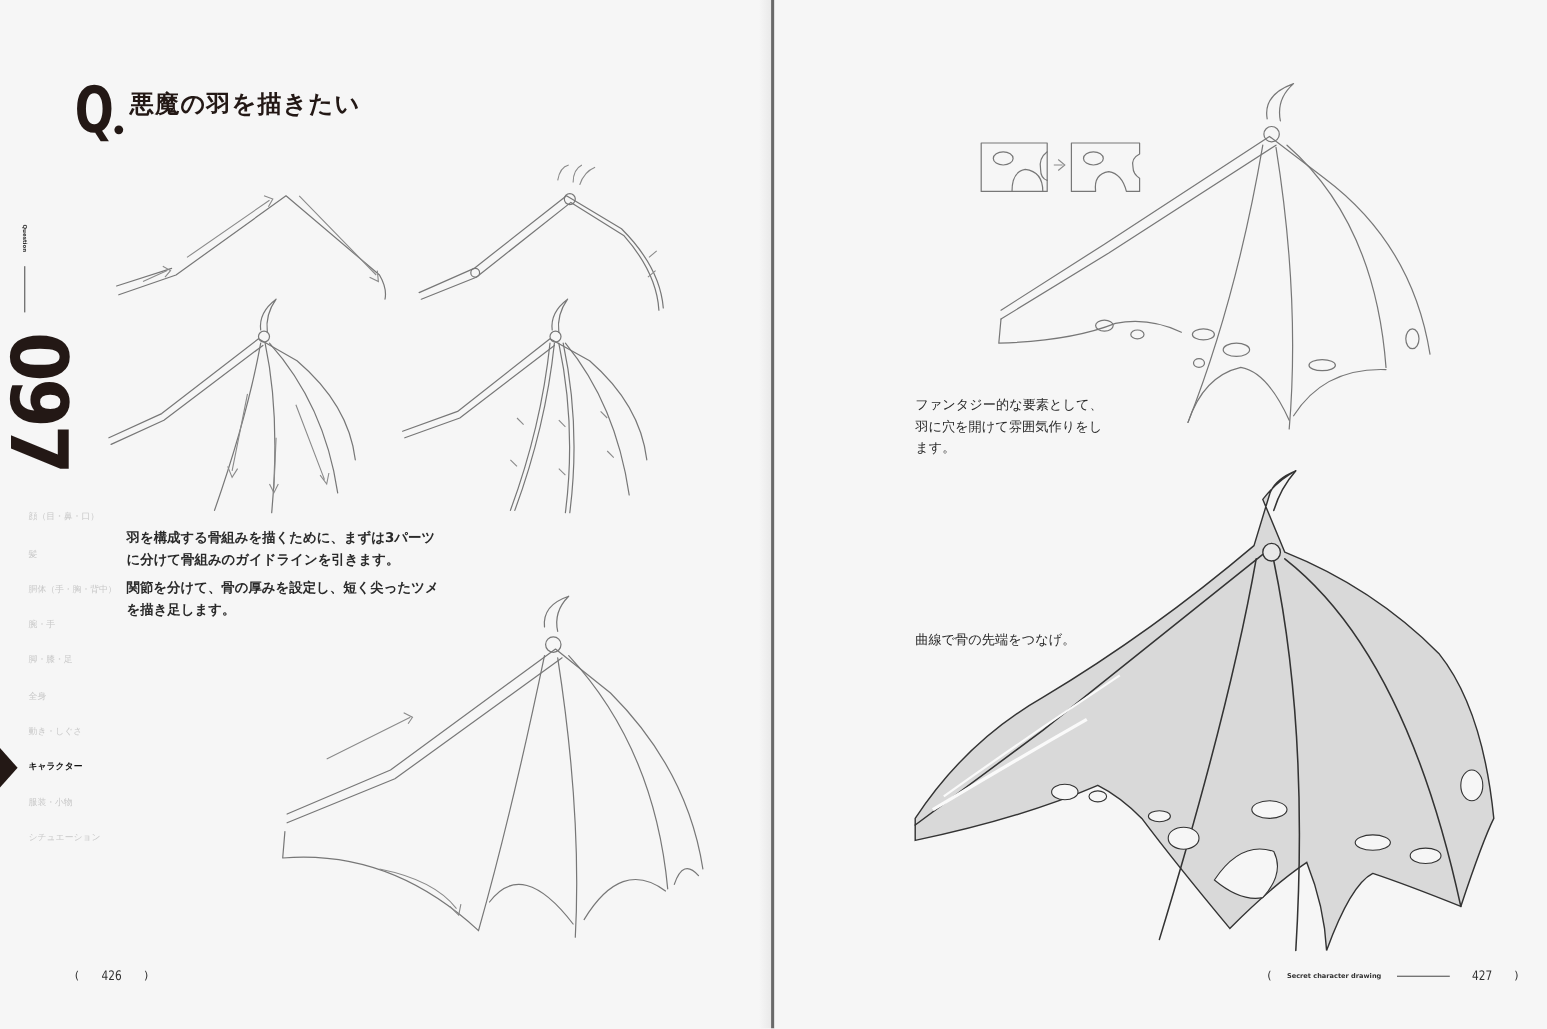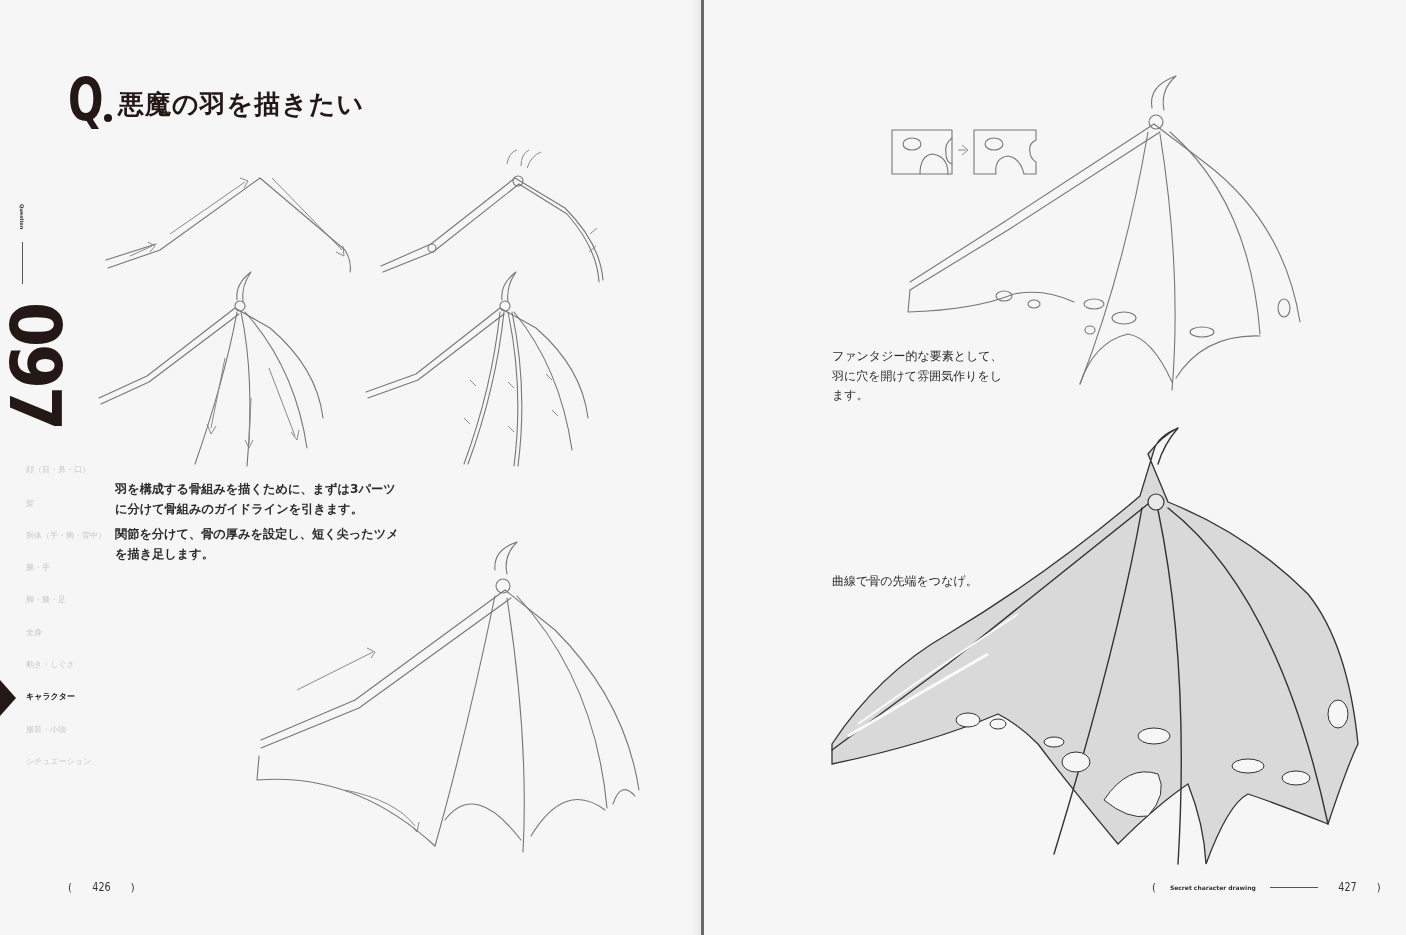--- a/index.html
+++ b/index.html
@@ -10,21 +10,21 @@
   .page-right{left:704px;width:702px;}
   .spine{position:absolute;left:701px;top:0;width:3px;height:935px;background:#6a6a6a;}
   .spine-shadow{position:absolute;left:690px;top:0;width:11px;height:935px;
        background:linear-gradient(to right,rgba(0,0,0,0),rgba(0,0,0,0.05));}
 
   
   .q-title{position:absolute;left:68px;top:74px;display:flex;align-items:flex-end;}
   .q-letter{font-family:"DejaVu Sans","Liberation Sans",sans-serif;font-weight:bold;font-size:58px;
        line-height:52px;letter-spacing:-2px;color:#231815;transform:scaleX(0.72);transform-origin:left bottom;width:36px;}
   .q-dot{width:8px;height:8px;border-radius:50%;background:#231815;margin:0 6px 4px 0;}
-  .q-text{font-weight:bold;font-size:26px;color:#231815;margin-bottom:4px;letter-spacing:1px;}
+  .q-text{font-weight:bold;font-size:22px;color:#231815;margin-bottom:16px;letter-spacing:1px;}
 
   
   .question-label{position:absolute;left:13px;top:204px;width:12px;writing-mode:vertical-rl;
        font-size:5px;font-weight:bold;color:#333;}
   .question-rule{position:absolute;left:22px;top:242px;width:1px;height:42px;background:#555;}
   .question-number{position:absolute;left:-2px;top:292px;width:74px;height:145px;display:flex;
        align-items:center;justify-content:center;}
   .question-number span{display:block;transform:rotate(90deg);font-weight:bold;font-size:72px;
        letter-spacing:-3px;color:#231815;line-height:1;font-family:"DejaVu Sans Condensed","DejaVu Sans",sans-serif;}
 
@@ -181,21 +181,21 @@
     <path class="line" d="M272 306 Q300 262 356 264"></path>
     <ellipse class="line" cx="100" cy="224" rx="8" ry="5"></ellipse>
     <ellipse class="line" cx="130" cy="232" rx="6" ry="4"></ellipse>
     <ellipse class="line" cx="190" cy="232" rx="10" ry="5"></ellipse>
     <ellipse class="line" cx="220" cy="246" rx="12" ry="6"></ellipse>
     <ellipse class="line" cx="298" cy="260" rx="12" ry="5"></ellipse>
     <ellipse class="line" cx="380" cy="236" rx="6" ry="9"></ellipse>
     <ellipse class="line" cx="186" cy="258" rx="5" ry="4"></ellipse>
   </svg>
 
-  <div class="caption" style="left:128px;top:347px;width:180px">ファンタジー的な要素として、羽に穴を開けて雰囲気作りをします。</div>
+  <div class="caption" style="left:128px;top:359px;width:180px">ファンタジー的な要素として、羽に穴を開けて雰囲気作りをします。</div>
 
   <svg style="left:124px;top:424px" width="540" height="450">
     <path d="M4 320 L4 340 Q100 320 170 290 Q190 300 210 320 Q240 360 290 420 Q330 380 360 360 Q376 400 378 440 Q400 380 420 370 Q450 380 500 400 Q520 340 530 320 Q520 220 480 170 Q420 110 340 78 L320 30 Q334 12 350 4 Q330 12 326 26 L312 72 Q220 150 120 210 Q50 250 4 320 Z" fill="#d9d9d9" stroke="#333" stroke-width="1.3"></path>
     <path class="line-dark" d="M4 326 L120 240 L320 80"></path>
     <path class="line-dark" d="M314 84 Q290 220 226 430"></path>
     <path class="line-dark" d="M330 86 Q362 240 350 440"></path>
     <path class="line-dark" d="M340 84 Q450 170 500 400"></path>
     <path class="line-dark" d="M330 40 Q336 20 350 4"></path>
     <circle cx="328" cy="78" r="8" fill="#e8e8e8" stroke="#333" stroke-width="1.2"></circle>
     <path d="M20 312 Q90 270 160 230" fill="none" stroke="#fafafa" stroke-width="3"></path>

